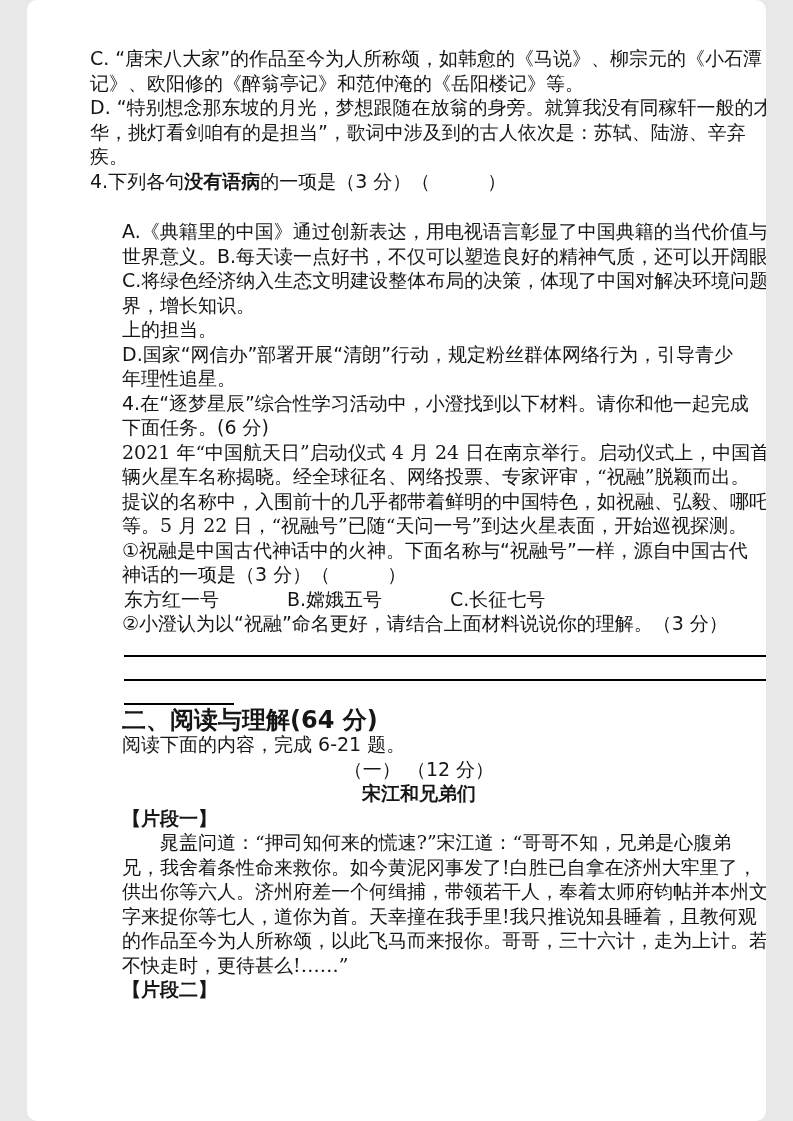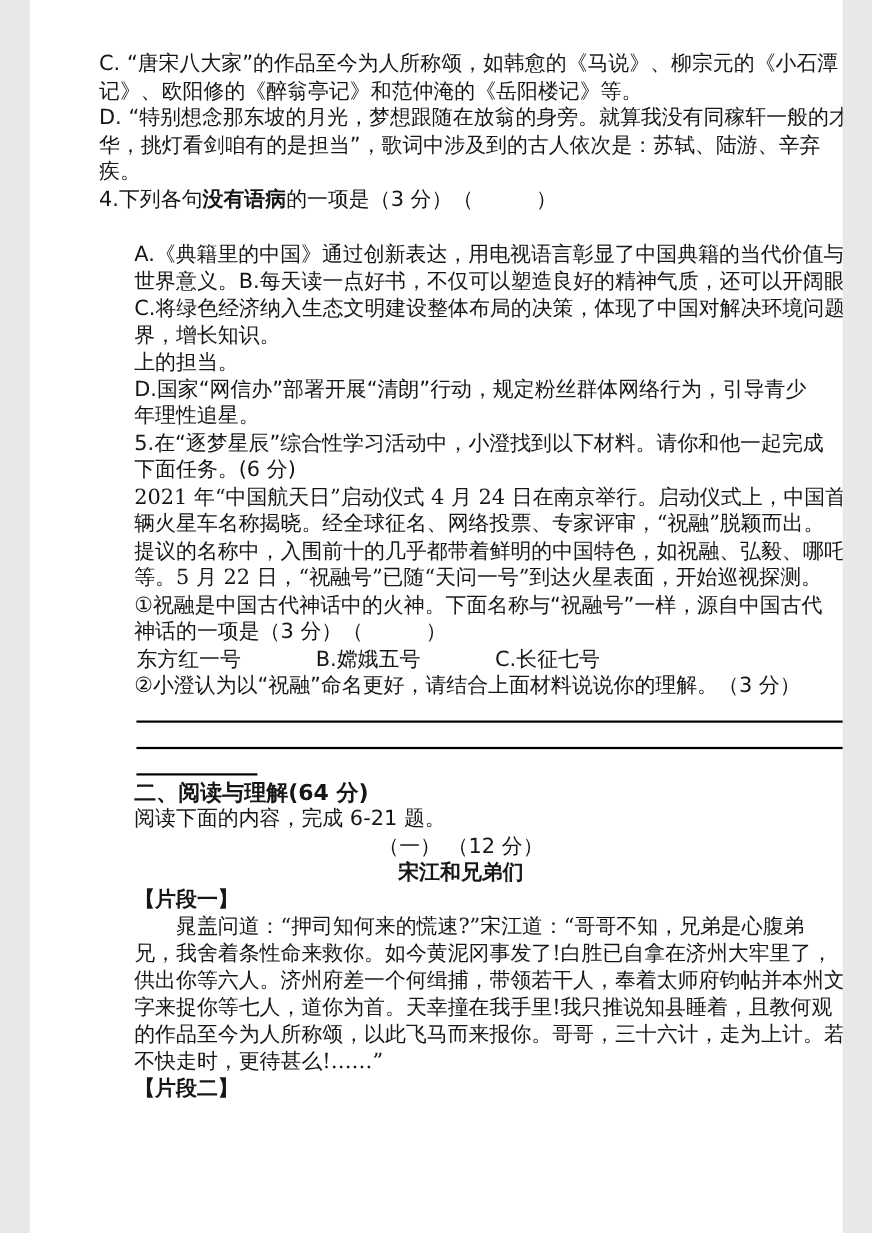--- a/index.html
+++ b/index.html
@@ -6,29 +6,30 @@
   .page{
     position:relative;
     width:739px;height:1121px;
     margin:0 auto;
     background:#ffffff;
     color:#161616;
     font-family:"DejaVu Sans","Liberation Sans",sans-serif;
     font-size:19px;
     line-height:24.5px;
     overflow:hidden;
+    border-radius:10px;
   }
   .blk-top{padding:46px 40px 0 63px;}
   .blk-main{padding:0 50px 0 95px;}
   .line{white-space:nowrap;}
   .gap{height:26px;}
   .bold{font-weight:bold;}
   .kai{font-family:"DejaVu Serif","Liberation Serif",serif;}
   .center{text-align:center;}
-  .heading{font-weight:bold;font-size:20px;}
+  .heading{font-weight:bold;font-size:24px;}
   .frag{font-weight:bold;}
   .indent2{padding-left:38px;}
   .indent1{padding-left:18px;}
   
   .ansrow{height:24px;position:relative;}
   .ansline{position:absolute;left:2px;bottom:3px;border-bottom:2px solid #000;height:0;}
   .ans-w1{width:650px;}
   .ans-w2{width:650px;}
   .ans-w3{width:110px;}
   
@@ -62,21 +63,21 @@
 
   <div class="blk-main">
     <div class="line">A.《典籍里的中国》通过创新表达，用电视语言彰显了中国典籍的当代价值与</div>
     <div class="line">世界意义。B.每天读一点好书，不仅可以塑造良好的精神气质，还可以开阔眼</div>
     <div class="line">C.将绿色经济纳入生态文明建设整体布局的决策，体现了中国对解决环境问题</div>
     <div class="line">界，增长知识。</div>
     <div class="line">上的担当。</div>
     <div class="line">D.国家“网信办”部署开展“清朗”行动，规定粉丝群体网络行为，引导青少</div>
     <div class="line">年理性追星。</div>
 
-    <div class="line">5.在“逐梦星辰”综合性学习活动中，小澄找到以下材料。请你和他一起完成</div>
+    <div class="line">4.在“逐梦星辰”综合性学习活动中，小澄找到以下材料。请你和他一起完成</div>
     <div class="line">下面任务。(6 分)</div>
 
     <div class="line kai">2021 年“中国航天日”启动仪式 4 月 24 日在南京举行。启动仪式上，中国首</div>
     <div class="line kai">辆火星车名称揭晓。经全球征名、网络投票、专家评审，“祝融”脱颖而出。</div>
     <div class="line kai">提议的名称中，入围前十的几乎都带着鲜明的中国特色，如祝融、弘毅、哪吒</div>
     <div class="line kai">等。5 月 22 日，“祝融号”已随“天问一号”到达火星表面，开始巡视探测。</div>
 
     <div class="line">①祝融是中国古代神话中的火神。下面名称与“祝融号”一样，源自中国古代</div>
     <div class="line">神话的一项是（3 分）（　　　）</div>
 

